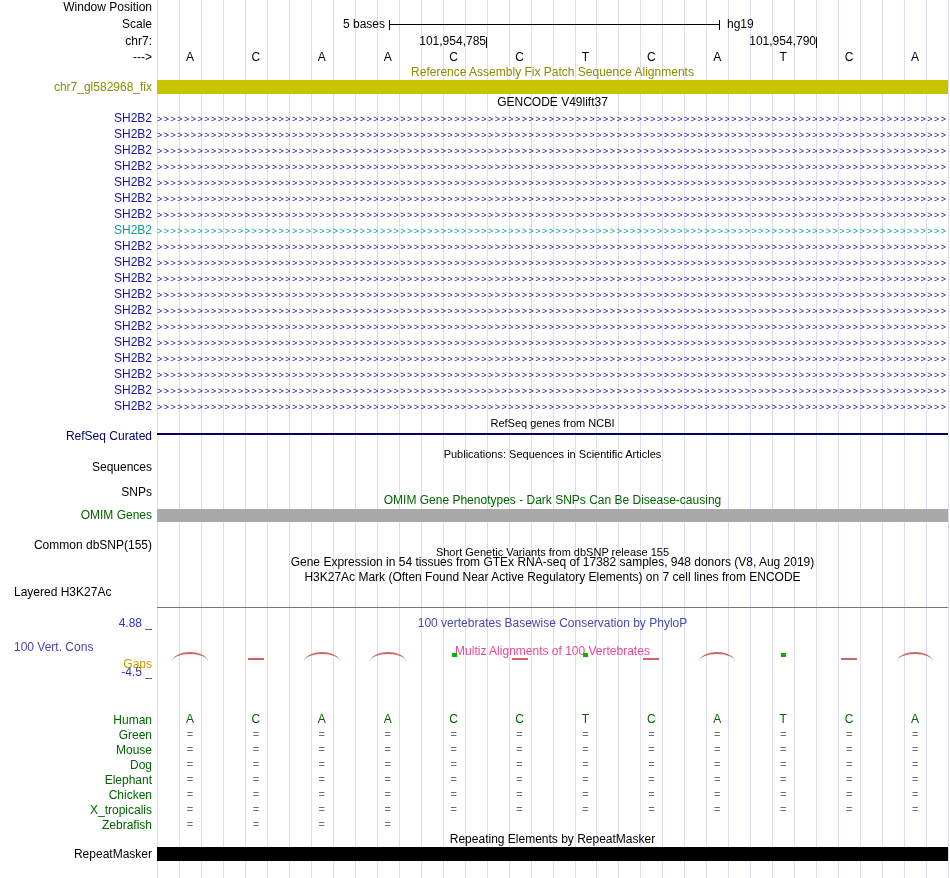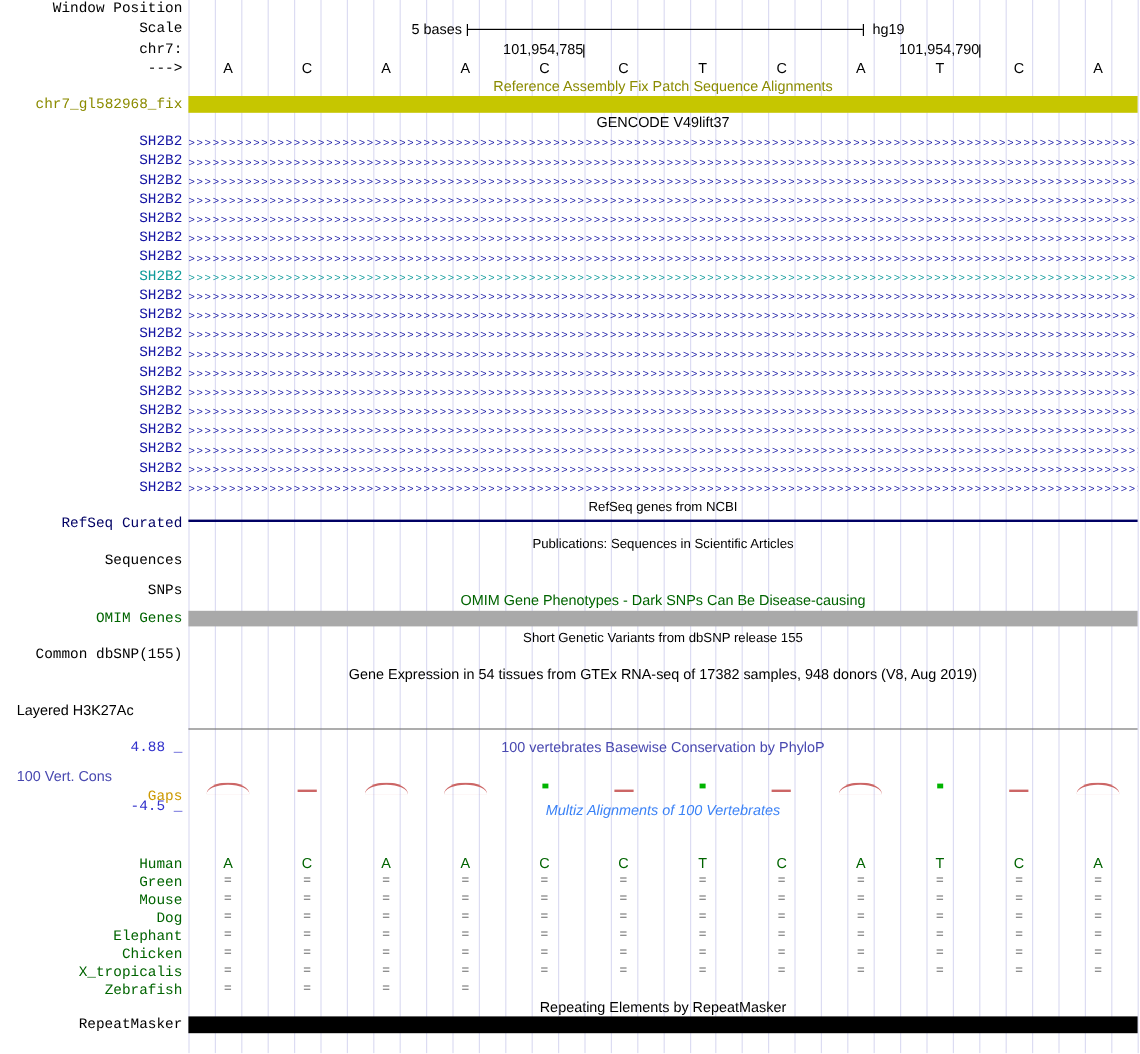--- a/index.html
+++ b/index.html
@@ -1,19 +1,19 @@
 <!DOCTYPE html>
 <html><head>
 <meta charset="utf-8">
 <style>
   html,body{margin:0;padding:0;background:#fff;}
   .page{position:relative;width:950px;height:878px;background:#fff;overflow:hidden;
         font-family:"Liberation Sans", sans-serif;font-size:12px;color:#000;}
   .abs{position:absolute;white-space:nowrap;line-height:13px;}
-  .lab{position:absolute;left:0;width:152px;text-align:right;white-space:nowrap;line-height:13px;font-family:Liberation Mono, monospace;}
+  .lab{position:absolute;left:0;width:152px;text-align:right;white-space:nowrap;line-height:13px;}
   .title{position:absolute;left:157px;width:791px;text-align:center;white-space:nowrap;line-height:13px;}
   .small{font-size:11px;}
   .gline{position:absolute;top:0;height:878px;width:1px;}
   .cell-row{position:absolute;left:157px;width:791px;display:flex;}
   .cell{flex:1;text-align:center;}
   .tick{position:absolute;width:1px;height:11px;background:#000;}
   .scalebar{position:absolute;border-left:1px solid #000;border-right:1px solid #000;}
   .scalebar i{position:absolute;left:0;right:0;top:4px;height:1px;background:#000;display:block;}
   .tgap{display:inline-block;width:28px;}
   .arrows{position:absolute;left:157px;width:791px;height:16px;overflow:hidden;
@@ -105,34 +105,35 @@
   <div class="abs" style="left: 157px; top: 433px; width: 791px; height: 2px; background: rgb(0, 0, 100);"></div>
 
   <div class="title small" style="top:448px">Publications: Sequences in Scientific Articles</div>
   <div class="lab" style="top:461px">Sequences</div>
   <div class="lab" style="top:486px">SNPs</div>
 
   <div class="title" style="top: 494px; color: rgb(0, 100, 0);">OMIM Gene Phenotypes - Dark SNPs Can Be Disease-causing</div>
   <div class="lab" style="top: 509px; color: rgb(0, 100, 0);">OMIM Genes</div>
   <div class="abs" style="left: 157px; top: 509px; width: 791px; height: 13px; background: rgb(169, 169, 169);"></div>
 
-  <div class="title small" style="top:526px">Short Genetic Variants from dbSNP release 155</div>
+  <div class="title small" style="top:546px">Short Genetic Variants from dbSNP release 155</div>
   <div class="lab" style="top:539px">Common dbSNP(155)</div>
 
   <div class="title" style="top:556px">Gene Expression in 54 tissues from GTEx RNA-seq of 17382 samples, 948 donors (V8, Aug 2019)</div>
 
+  <div class="title" style="top:571px">H3K27Ac Mark (Often Found Near Active Regulatory Elements) on 7 cell lines from ENCODE</div>
   <div class="abs" style="left:14px;top:586px">Layered H3K27Ac</div>
   <div class="abs" style="left:157px;top:607px;width:791px;height:1px;background:#777"></div>
 
   <div class="lab" style="top: 617px; color: rgb(50, 50, 204);">4.88 _</div>
   <div class="title" style="top: 617px; color: rgb(72, 72, 176);">100 vertebrates Basewise Conservation by PhyloP</div>
   <div class="abs" style="left: 14px; top: 641px; color: rgb(72, 72, 176);">100 Vert. Cons</div>
   <div class="lab" style="top: 666px; color: rgb(50, 50, 204);">-4.5 _</div>
 
-  <div class="title" style="top: 669px; color: #3b82f6; font-style: italic;">Multiz Alignments of 100 Vertebrates</div>
+  <div class="title" style="top: 645px; color: #ec4899;">Multiz Alignments of 100 Vertebrates</div>
   <div class="lab" style="top: 658px; color: rgb(204, 153, 0);">Gaps</div>
 
   <div class="title" style="top:833px">Repeating Elements by RepeatMasker</div>
   <div class="lab" style="top:848px">RepeatMasker</div>
   <div class="abs" style="left: 157px; top: 847px; width: 791px; height: 14px; background: rgb(0, 0, 0);"></div>
 <div class="lab" style="top: 112px; color: rgb(21, 21, 163);">SH2B2</div>
     <div class="arrows" style="top: 111px; color: rgb(21, 21, 163);">&gt;&gt;&gt;&gt;&gt;&gt;&gt;&gt;&gt;&gt;&gt;&gt;&gt;&gt;&gt;&gt;&gt;&gt;&gt;&gt;&gt;&gt;&gt;&gt;&gt;&gt;&gt;&gt;&gt;&gt;&gt;&gt;&gt;&gt;&gt;&gt;&gt;&gt;&gt;&gt;&gt;&gt;&gt;&gt;&gt;&gt;&gt;&gt;&gt;&gt;&gt;&gt;&gt;&gt;&gt;&gt;&gt;&gt;&gt;&gt;&gt;&gt;&gt;&gt;&gt;&gt;&gt;&gt;&gt;&gt;&gt;&gt;&gt;&gt;&gt;&gt;&gt;&gt;&gt;&gt;&gt;&gt;&gt;&gt;&gt;&gt;&gt;&gt;&gt;&gt;&gt;&gt;&gt;&gt;&gt;&gt;&gt;&gt;&gt;&gt;&gt;&gt;&gt;&gt;&gt;&gt;&gt;&gt;&gt;&gt;&gt;&gt;&gt;&gt;&gt;&gt;&gt;&gt;&gt;&gt;&gt;&gt;&gt;&gt;&gt;</div>
     <div class="lab" style="top: 128px; color: rgb(21, 21, 163);">SH2B2</div>
     <div class="arrows" style="top: 127px; color: rgb(21, 21, 163);">&gt;&gt;&gt;&gt;&gt;&gt;&gt;&gt;&gt;&gt;&gt;&gt;&gt;&gt;&gt;&gt;&gt;&gt;&gt;&gt;&gt;&gt;&gt;&gt;&gt;&gt;&gt;&gt;&gt;&gt;&gt;&gt;&gt;&gt;&gt;&gt;&gt;&gt;&gt;&gt;&gt;&gt;&gt;&gt;&gt;&gt;&gt;&gt;&gt;&gt;&gt;&gt;&gt;&gt;&gt;&gt;&gt;&gt;&gt;&gt;&gt;&gt;&gt;&gt;&gt;&gt;&gt;&gt;&gt;&gt;&gt;&gt;&gt;&gt;&gt;&gt;&gt;&gt;&gt;&gt;&gt;&gt;&gt;&gt;&gt;&gt;&gt;&gt;&gt;&gt;&gt;&gt;&gt;&gt;&gt;&gt;&gt;&gt;&gt;&gt;&gt;&gt;&gt;&gt;&gt;&gt;&gt;&gt;&gt;&gt;&gt;&gt;&gt;&gt;&gt;&gt;&gt;&gt;&gt;&gt;&gt;&gt;&gt;&gt;&gt;</div>
     <div class="lab" style="top: 144px; color: rgb(21, 21, 163);">SH2B2</div>

